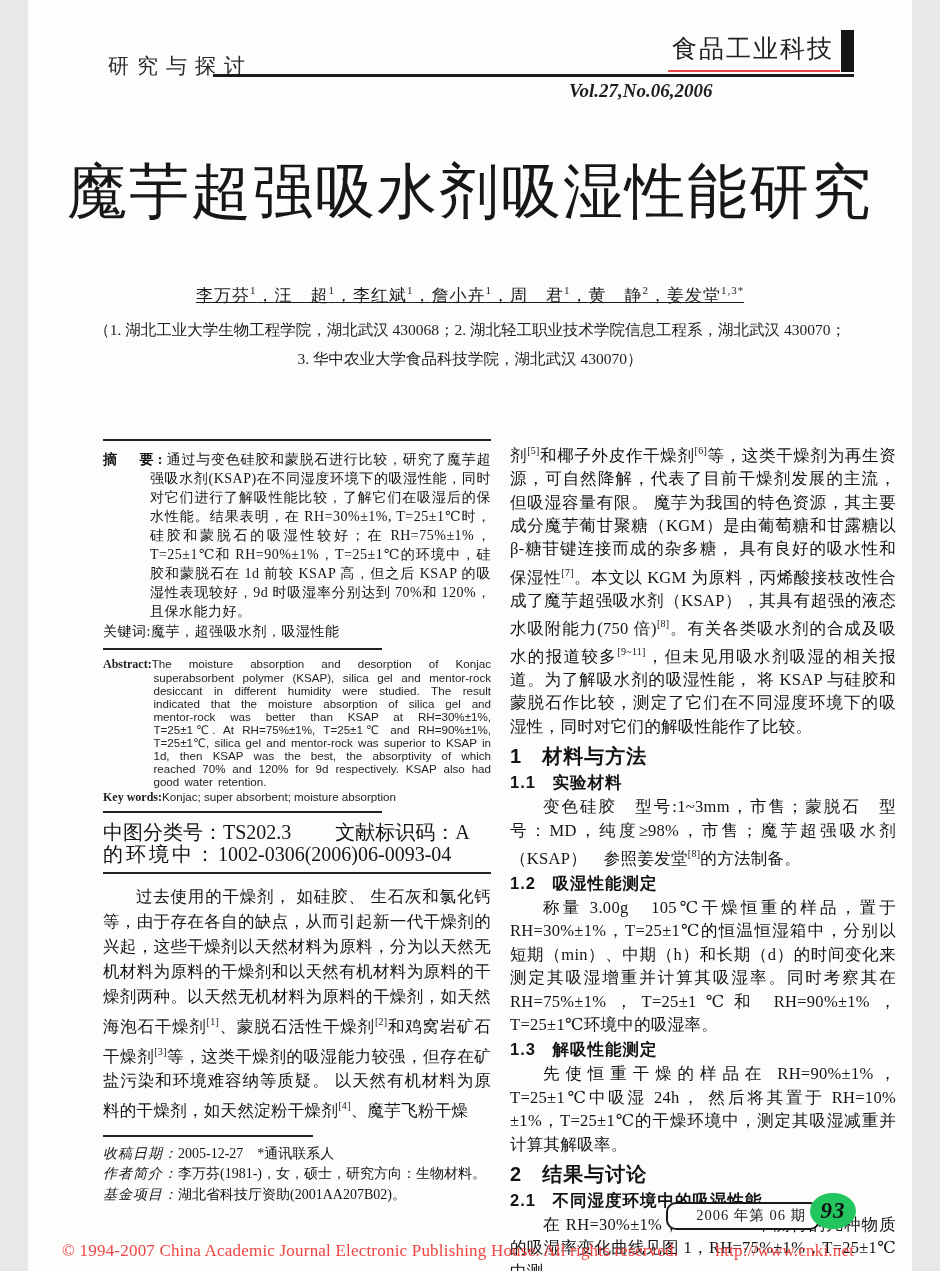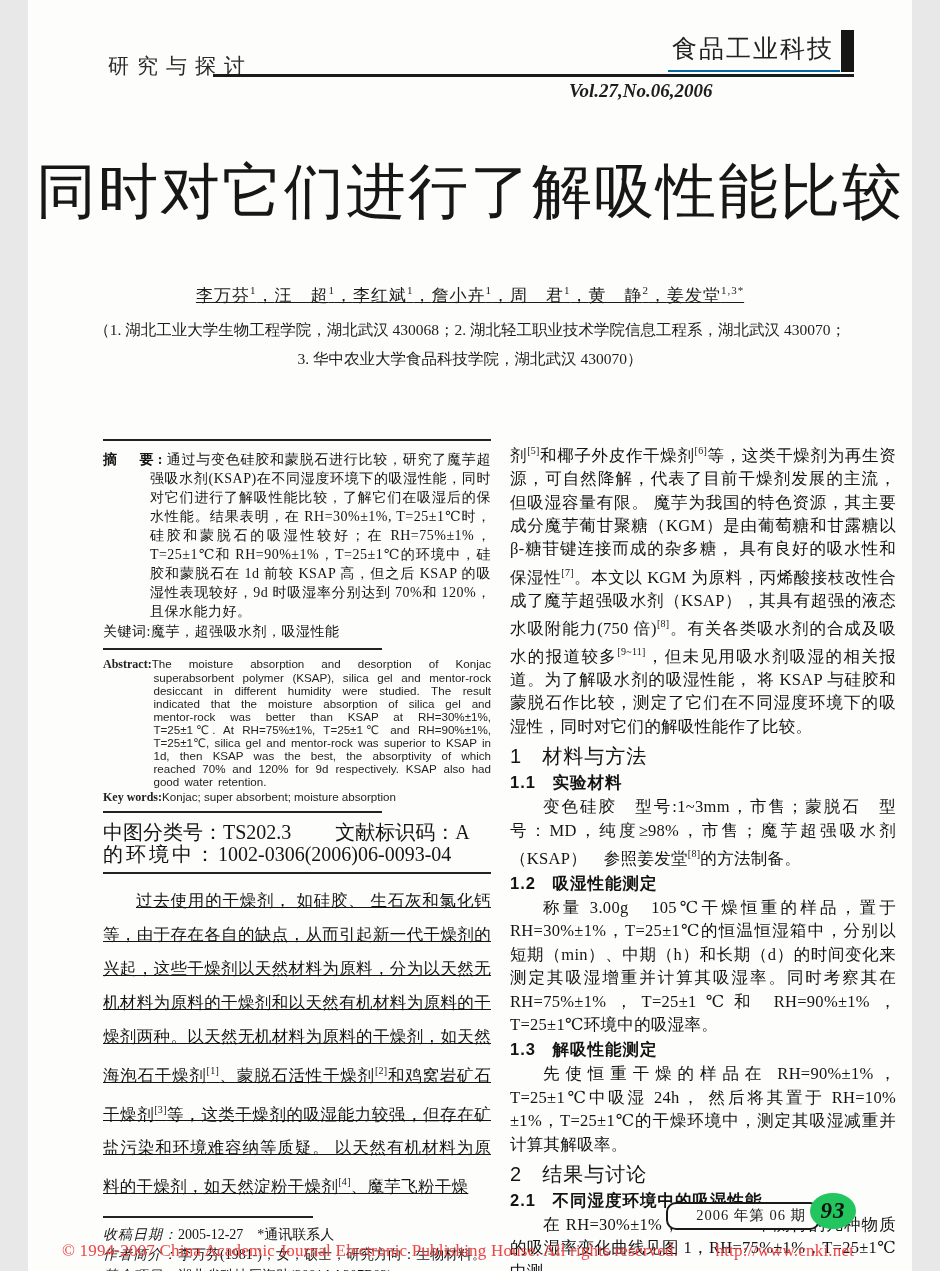--- a/index.html
+++ b/index.html
@@ -18,21 +18,21 @@
   .section-label {
     position:absolute; left:80px; top:52px;
     font-size:21px; letter-spacing:8px; color:#2a2a2a;
   }
   .journal-wrap {
     position:absolute; right:58px; top:30px;
     display:flex; align-items:flex-end;
   }
   .journal-name {
     font-size:25px; letter-spacing:2px; color:#222;
-    border-bottom:2px solid #0369a1; padding:0 6px 5px 4px;
+    border-bottom:2px solid #ef4444; padding:0 6px 5px 4px;
   }
   .black-bar { width:13px; height:42px; background:#161616; margin-left:1px; }
   .header-rule {
     position:absolute; left:185px; right:58px; top:74px;
     height:3px; background:#1b1b1b;
   }
   .vol-line {
     position:absolute; left:541px; top:80px;
     font-style:italic; font-weight:bold; font-size:19px; color:#1d1d1d;
   }
@@ -77,35 +77,34 @@
   }
   .abstract-en b, .keywords-en b { font-family:"Liberation Serif","DejaVu Serif",serif; font-size:12px; }
   .keywords-en {
     font-family:"Liberation Sans","DejaVu Sans",sans-serif;
     font-size:11.6px; line-height:14px; margin:2px 0 7px; color:#222;
   }
   .classification { margin:8px 0 7px; font-size:20px; line-height:22px; }
   .classification .gap { display:inline-block; width:2.2em; }
   .cls-label-sp { letter-spacing:3px; }
   .body-par {
-    font-size:16.5px; line-height:34px; letter-spacing:.3px;
+    font-size:16.5px; line-height:25px; letter-spacing:.3px;
     margin-top:10px;
-    text-decoration:underline;
   }
   .body-par.indent { text-indent:2em; }
   .body-par sup, .col-right sup { font-size:10px; }
   .footnote-rule { margin-top:12px; }
   .footnotes { margin-top:7px; font-size:14px; line-height:20.5px; }
   .footnotes .fn-label { letter-spacing:1px;font-style:italic; }
   
   .col-right .p { font-size:16.5px; line-height:23.4px; letter-spacing:.3px; margin:0 0 1px; }
   .col-right .p.indent { text-indent:2em; }
   .col-right .h1 {
     font-family:"Liberation Sans","DejaVu Sans",sans-serif;
-    font-size:20px; font-weight:normal; line-height:24px; margin:6px 0 4px;
+    font-size:20px; font-weight:bold; line-height:24px; margin:6px 0 4px;
     letter-spacing:1px; text-align:left;
   }
   .col-right .h2 {
     font-family:"Liberation Sans","DejaVu Sans",sans-serif;
     font-size:16.5px; font-weight:bold; line-height:21px; margin:3px 0 2px;
     letter-spacing:1px; text-align:left;
   }
   .col-right .h1 .no, .col-right .h2 .no { margin-right:1em; }
   
   .issue-badge {
@@ -136,21 +135,21 @@
   <div class="header">
     <div class="section-label">研究与探讨</div>
     <div class="journal-wrap">
       <span class="journal-name">食品工业科技</span>
       <span class="black-bar"></span>
     </div>
     <div class="header-rule"></div>
     <div class="vol-line">Vol.27,No.06,2006</div>
   </div>
 
-  <h1 class="title">同时对它们进行了解吸性能比较</h1>
+  <h1 class="title">魔芋超强吸水剂吸湿性能研究</h1>
 
   <div class="authors"><span>李万芬</span><sup>1</sup>，<span>汪　超</span><sup>1</sup>，<span>李红斌</span><sup>1</sup>，<span>詹小卉</span><sup>1</sup>，<span>周　君</span><sup>1</sup>，<span>黄　静</span><sup>2</sup>，<span>姜发堂</span><sup>1,3*</sup></div>
 
   <div class="affiliations">
       <div>（1. 湖北工业大学生物工程学院，湖北武汉 430068；2. 湖北轻工职业技术学院信息工程系，湖北武汉 430070；</div>
       <div>3. 华中农业大学食品科技学院，湖北武汉 430070）</div>
     </div>
 
   <div class="columns">
 

